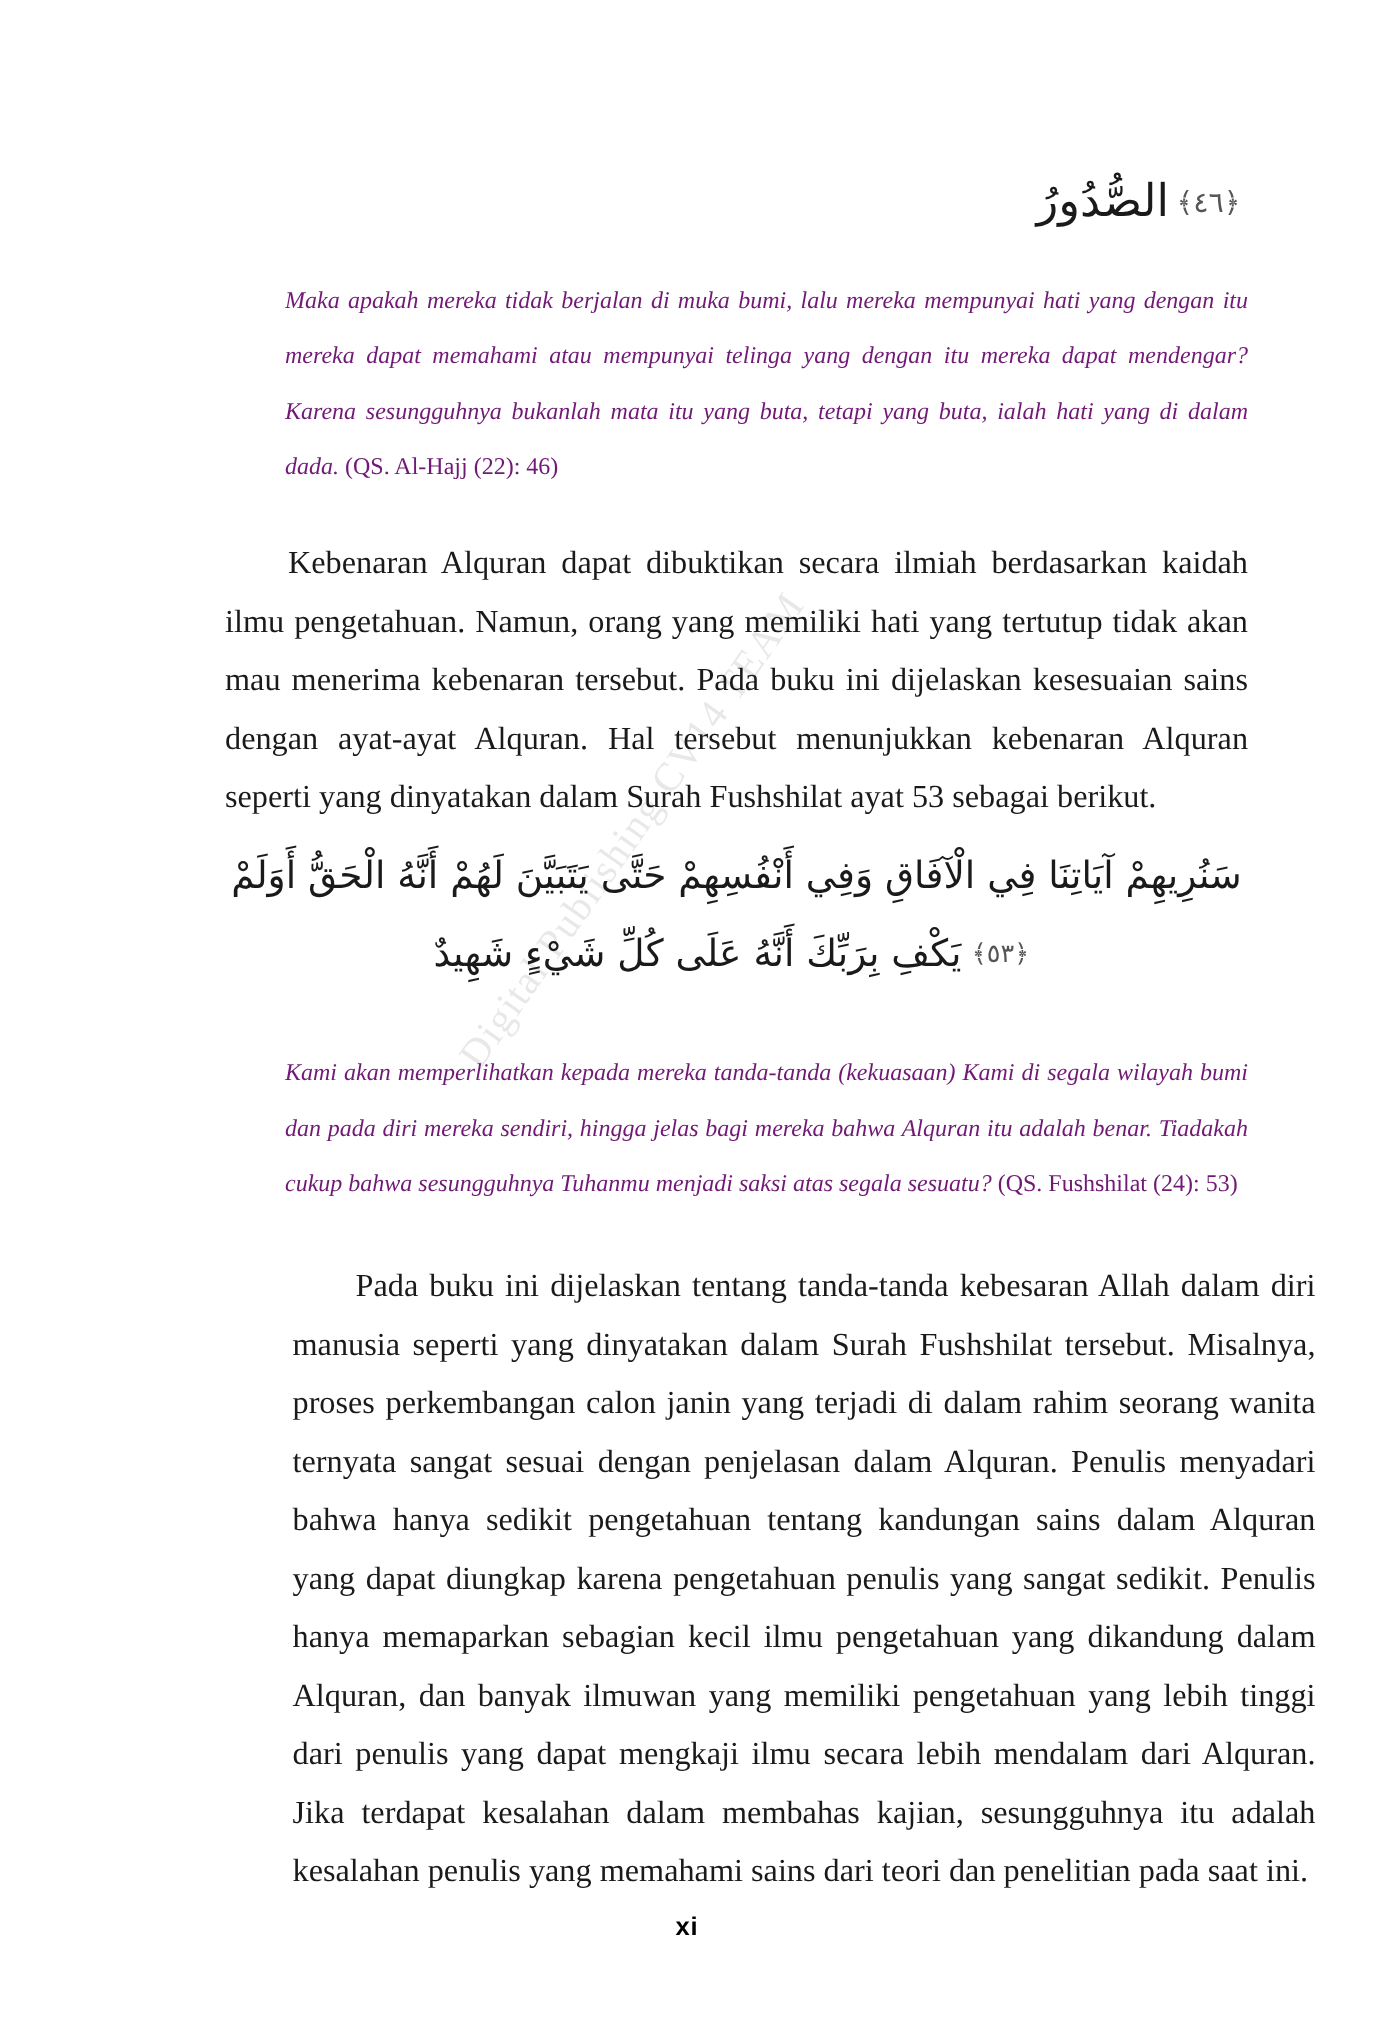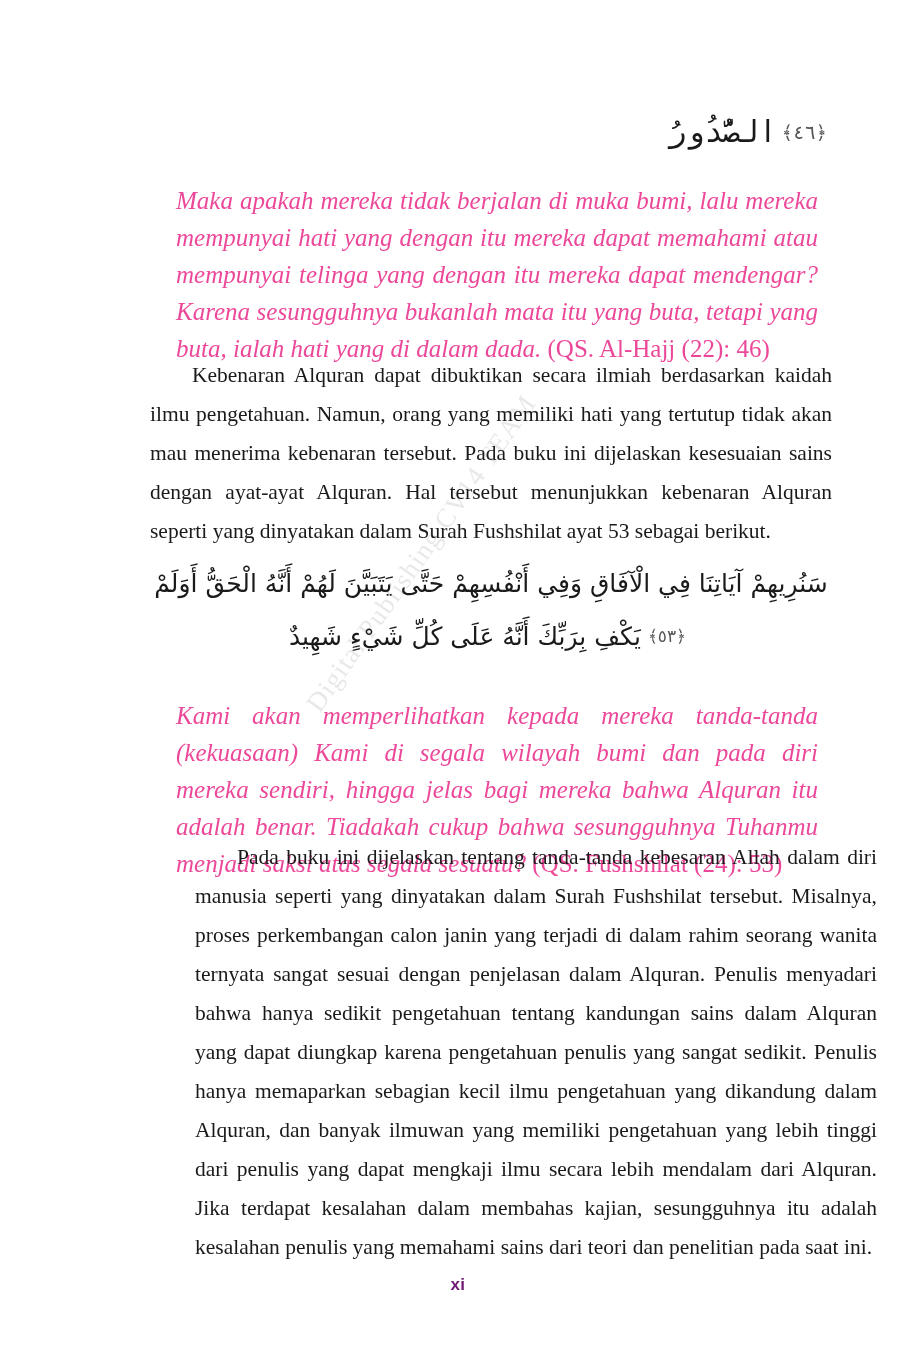--- a/index.html
+++ b/index.html
@@ -49,44 +49,44 @@
   }
 
   
   .arabic-header {
     position: absolute;
     left: 150px;
     top: 112px;
     width: 682px;
     text-align: right;
     direction: rtl;
-    font-family: Liberation Mono, monospace;
+    font-family: Liberation Serif, serif;
     font-size: 30px;
     line-height: 1.5;
     color: #1a1a1a;
     z-index: 3;
   }
   .arabic-header .verse-mark {
     font-size: 19px;
     vertical-align: 3px;
     margin: 0 5px;
     color: #555;
   }
 
   
   .quote {
     position: absolute;
-    left: 176px;
+    left: 190px;
     width: 642px;
     font-style: italic;
-    font-size: 25px;
+    font-size: 16px;
     line-height: 37px;
     text-align: justify;
     text-justify: inter-word;
-    color: #ec4899;
+    color: #701a75;
     z-index: 3;
   }
   .quote .ref {
     font-style: normal;
   }
   #quote-hajj { top: 182px; }
   #quote-fushshilat { top: 697px; }
 
   
   .body-par {
@@ -130,21 +130,21 @@
   .folio {
     position: absolute;
     left: 0;
     top: 1275px;
     width: 916px;
     text-align: center;
     font-family: "Liberation Sans", "DejaVu Sans", sans-serif;
     font-size: 17px;
     font-weight: 600;
     letter-spacing: 0.5px;
-    color: #701a75;
+    color: #000000;
     z-index: 3;
   }
 </style>
 </head>
 <body>
 
 <div class="page">
 
   <div class="watermark-layer">
     <div class="watermark">Digital Publishing CV14 TEAM</div>

